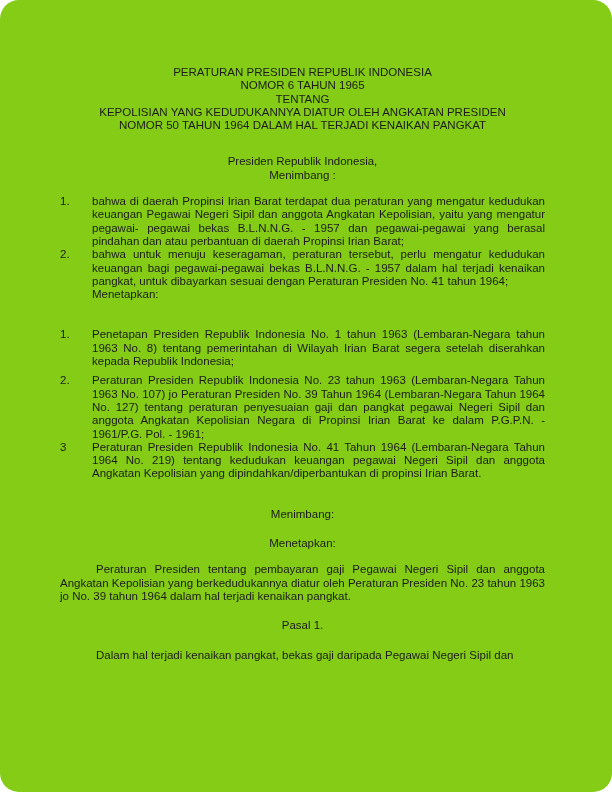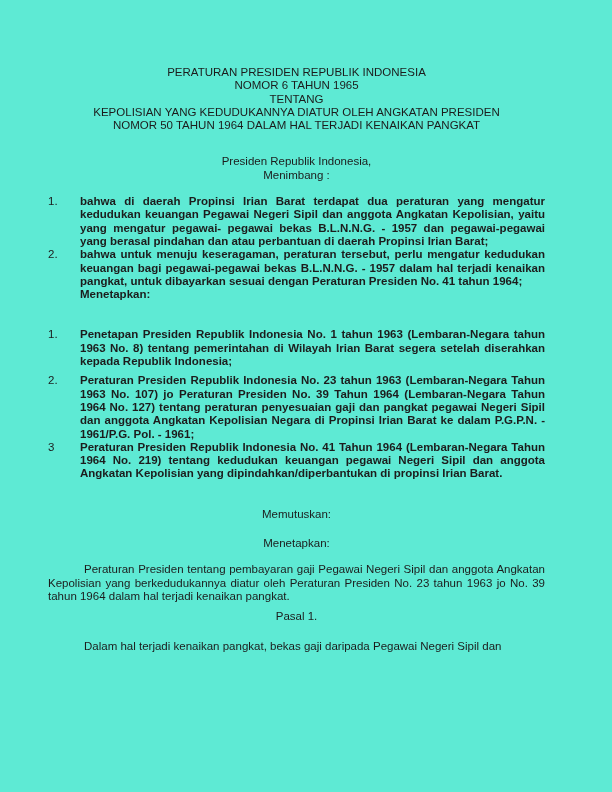--- a/index.html
+++ b/index.html
@@ -5,48 +5,49 @@
   * { margin: 0; padding: 0; box-sizing: border-box; }
   html, body { background: #ffffff; }
   body {
     font-family: "Liberation Sans", sans-serif;
     color: #1c1c1c;
     -webkit-font-smoothing: antialiased;
   }
   .page {
     width: 612px;
     height: 792px;
-    background: #5eead4;
-    padding: 66px 67px 0 48px;
+    background: #84cc16;
+    padding: 66px 67px 0 60px;
     font-size: 11.5px;
     line-height: 13.3px;
     overflow: hidden;
+    border-radius: 19px;
   }
   .center { text-align: center; }
   .title-block { margin-bottom: 23px; }
   .title-line { text-align: center; }
   .salutation { }
   .label { margin-bottom: 13px; text-align: center; }
   .list { margin-bottom: 0; }
   .list-item { display: flex; }
   .list-item .num {
     width: 32px;
     flex: 0 0 32px;
   }
   .list-item .txt,
-  .list-item .txt-wrap { flex: 1 1 auto; font-weight: bold; }
+  .list-item .txt-wrap { flex: 1 1 auto; }
   .txt { text-align: justify; }
   .txt-extra { text-align: left; }
   .gap-after { margin-bottom: 6px; }
   .block-gap-md { margin-bottom: 27px; }
   .section-heading { margin-bottom: 16px; }
   .para {
     text-align: justify;
     text-indent: 36px;
-    margin-bottom: 7px;
+    margin-bottom: 16px;
   }
   .para.last { margin-bottom: 0; }
 </style>
 </head>
 <body>
 
 <div class="page">
 
   <header class="title-block">
     <div class="title-line">PERATURAN PRESIDEN REPUBLIK INDONESIA</div>
@@ -82,21 +83,21 @@
     <div class="list-item">
       <div class="num">2.</div>
       <div class="txt">Peraturan Presiden Republik Indonesia No. 23 tahun 1963 (Lembaran-Negara Tahun 1963 No. 107) jo Peraturan Presiden No. 39 Tahun 1964 (Lembaran-Negara Tahun 1964 No. 127) tentang peraturan penyesuaian gaji dan pangkat pegawai Negeri Sipil dan anggota Angkatan Kepolisian Negara di Propinsi Irian Barat ke dalam P.G.P.N. - 1961/P.G. Pol. - 1961;</div>
     </div>
     <div class="list-item">
       <div class="num">3</div>
       <div class="txt">Peraturan Presiden Republik Indonesia No. 41 Tahun 1964 (Lembaran-Negara Tahun 1964 No. 219) tentang kedudukan keuangan pegawai Negeri Sipil dan anggota Angkatan Kepolisian yang dipindahkan/diperbantukan di propinsi Irian Barat.</div>
     </div>
   </div>
 
-  <div class="center section-heading">Memutuskan:</div>
+  <div class="center section-heading">Menimbang:</div>
 
   <div class="label">Menetapkan:</div>
 
   <p class="para">Peraturan Presiden tentang pembayaran gaji Pegawai Negeri Sipil dan anggota Angkatan Kepolisian yang berkedudukannya diatur oleh Peraturan Presiden No. 23 tahun 1963 jo No. 39 tahun 1964 dalam hal terjadi kenaikan pangkat.</p>
 
   <div class="center section-heading">Pasal 1.</div>
 
   <p class="para last">Dalam hal terjadi kenaikan pangkat, bekas gaji daripada Pegawai Negeri Sipil dan</p>
 
 </div>

